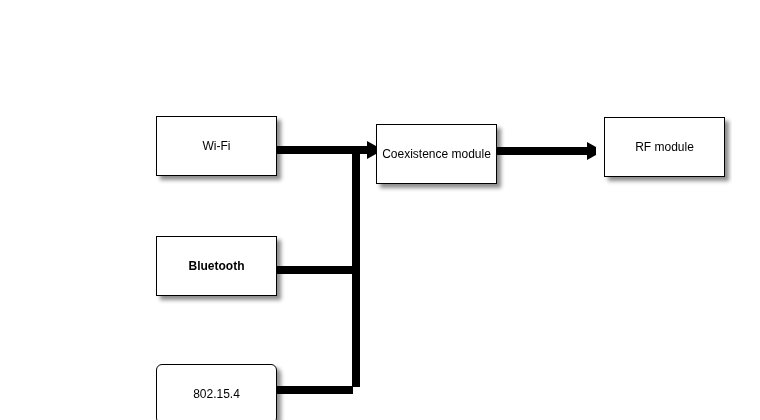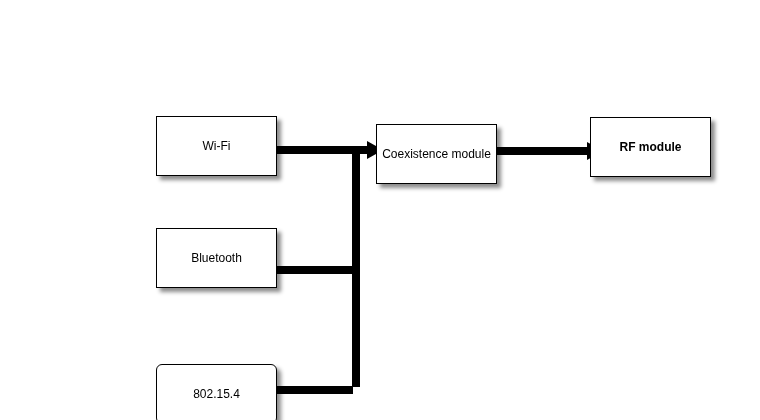--- a/index.html
+++ b/index.html
@@ -29,24 +29,24 @@
     box-shadow: 4px 4px 4px var(--shadow);
     display: flex;
     align-items: center;
     justify-content: center;
     font-size: 12px;
     color: var(--text);
     white-space: nowrap;
     text-align: center;
   }
   #node-wifi        { left: 100px; top: 60px;  }
-  #node-bluetooth   { left: 100px; top: 172px; }
+  #node-bluetooth   { left: 100px; top: 180px; font-weight: bold; }
   #node-802154      { left: 100px; top: 308px; border-radius: 6px; }
   #node-coexistence { left: 320px; top: 68px;  }
-  #node-rf          { left: 534px; top: 61px; font-weight: bold;  }
+  #node-rf          { left: 548px; top: 61px;  }
 
   .edge {
     position: absolute;
     background: var(--edge);
   }
   .edge.h { height: 1px; }
   .edge.v { width: 1px; }
 
   #edge-wifi-out      { left: 221px; top: 90px;  width: 92px;  }
   #edge-trunk         { left: 296px; top: 90px;  height: 241px; }

